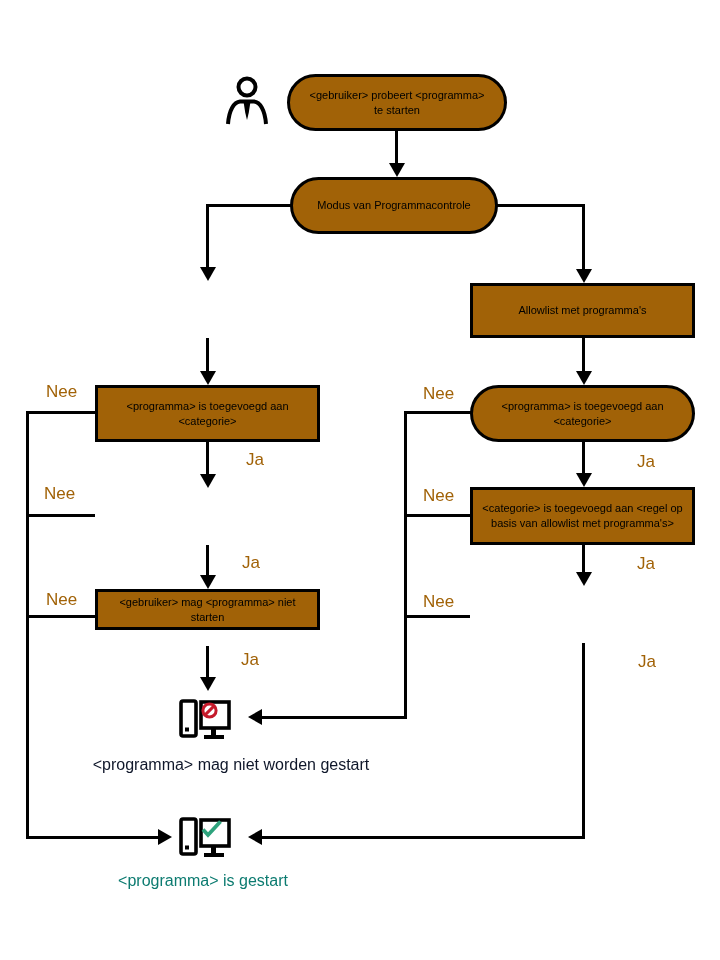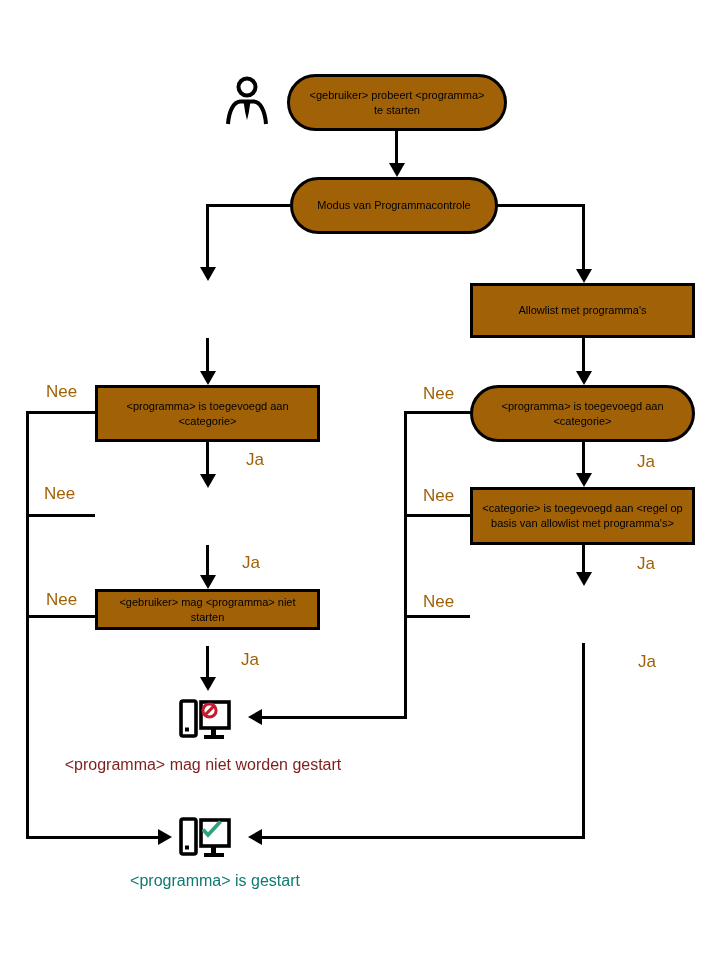--- a/index.html
+++ b/index.html
@@ -148,17 +148,17 @@
     <svg width="54" height="50" viewBox="0 0 54 50">
       <rect x="3" y="7" width="15" height="35" rx="2" fill="none" stroke="#000" stroke-width="3.6"></rect>
       <rect x="7" y="33.5" width="4" height="4" fill="#000"></rect>
       <rect x="23" y="8" width="28" height="26" fill="none" stroke="#000" stroke-width="3.6"></rect>
       <rect x="33" y="34" width="5" height="7" fill="#000"></rect>
       <rect x="26" y="41" width="20" height="4" fill="#000"></rect>
       <polyline points="25,17.5 30,23 42.5,9.5" fill="none" stroke="#2fa37d" stroke-width="3.8"></polyline>
     </svg>
   </div>
 
-  <div class="outcome" style="left:28px;top:756px;width:350px;color:#7f1d1d;text-align:center;">&lt;programma&gt; mag niet worden gestart</div>
+  <div class="outcome" style="left:56px;top:756px;width:350px;color:#0f172a;text-align:center;">&lt;programma&gt; mag niet worden gestart</div>
 
-  <div class="outcome" style="left:60px;top:872px;width:310px;color:#0c7b70;">&lt;programma&gt; is gestart</div>
+  <div class="outcome" style="left:48px;top:872px;width:310px;color:#0c7b70;">&lt;programma&gt; is gestart</div>
 
 </div>
 
 </body></html>

